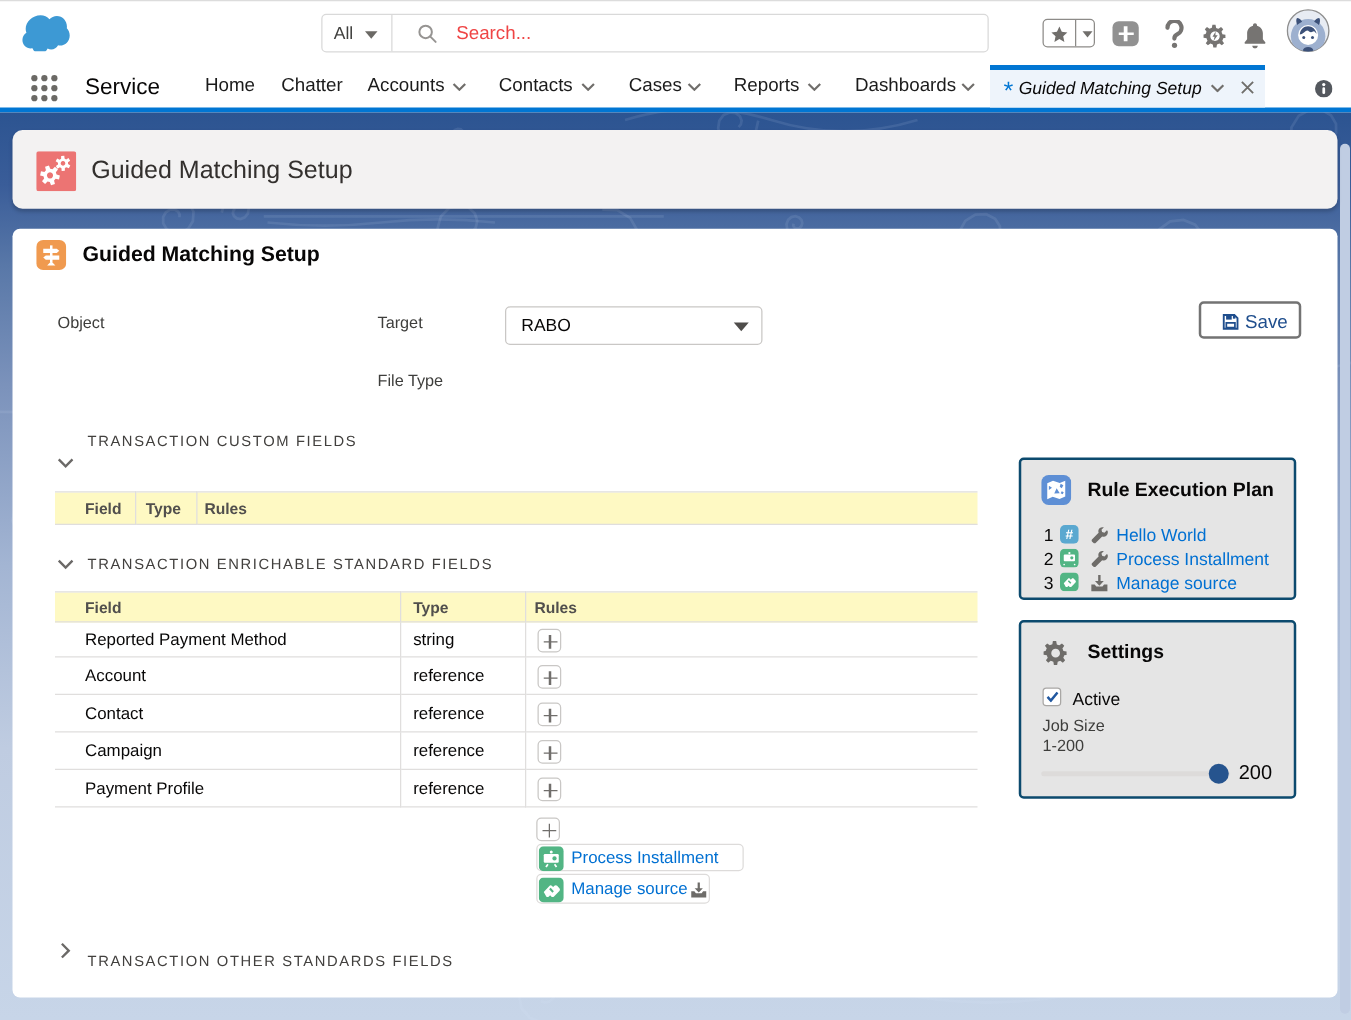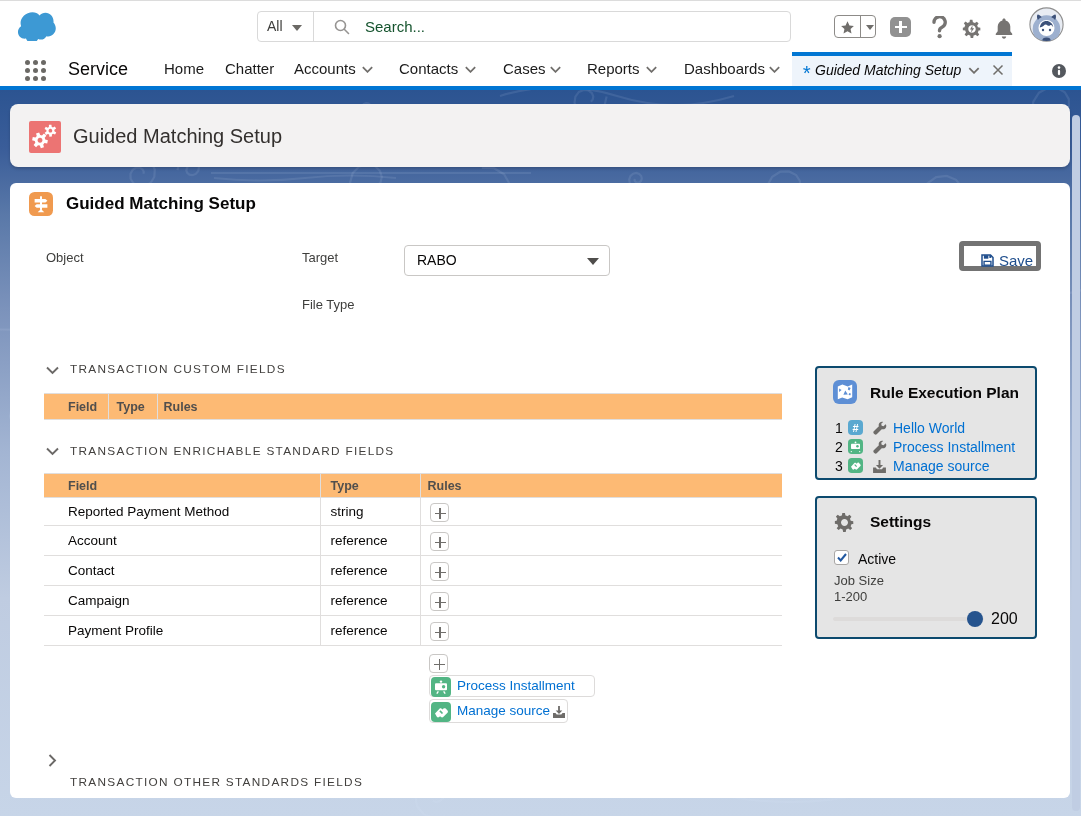--- a/index.html
+++ b/index.html
@@ -8,21 +8,21 @@
 .abs { position:absolute; }
 
 
 #row1 { left:0; top:0; width:1081px; height:52px; background:#fff; border-top:1px solid #dcdcdc; }
 
 
 #search { left:257px; top:11px; width:534px; height:31px; border:1px solid #d9d9d9; border-radius:4px; background:#fff; }
 #search .all { position:absolute; left:9px; top:0; height:29px; line-height:29px; font-size:14px; color:#3e3e3c; }
 #search .caret { position:absolute; left:34px; top:13px; width:0; height:0; border-left:5px solid transparent; border-right:5px solid transparent; border-top:6px solid #6b6965; }
 #search .sep { position:absolute; left:55px; top:0; width:1px; height:29px; background:#d9d9d9; }
-#search .ph { position:absolute; left:107px; top:0; height:29px; line-height:29px; font-size:15px; color:#14532d; }
+#search .ph { position:absolute; left:107px; top:0; height:29px; line-height:29px; font-size:15px; color:#ef4444; }
 
 
 #row2 { left:0; top:52px; width:1081px; height:34px; background:#fff; }
 .waffle { left:25px; top:60px; width:21px; height:21px; display:grid; grid-template-columns:repeat(3,1fr); grid-gap:2.5px; }
 .waffle i { width:5.3px; height:5.3px; border-radius:50%; background:#6b6965; }
 .appname { left:68px; top:59px; font-size:18px; color:#080707; }
 .navitem { top:52px; height:34px; line-height:34px; font-size:15px; color:#1b1b1b; }
 .navchev { top:66px; width:13px; height:7px; }
 
 
@@ -42,28 +42,28 @@
 
 
 #wcard { left:10px; top:183px; width:1060px; height:615px; background:#fff; border-radius:6px; }
 #wcard .ttl { position:absolute; left:56px; top:11px; font-size:17px; font-weight:bold; color:#080707; }
 
 .lbl { font-size:13px; color:#3e3e3c; }
 .sel { border:1px solid #c9c7c5; border-radius:4px; background:#fff; }
 .sel .t { position:absolute; left:12px; top:0; font-size:14px; color:#080707; line-height:28px; }
 .sel .c { position:absolute; right:10px; top:11.5px; width:0; height:0; border-left:6.5px solid transparent; border-right:6.5px solid transparent; border-top:7.5px solid #4f4d4b; }
 
-#savebtn { left:949px; top:58px; width:82px; height:30px; border:5px solid #737373; border-radius:4px; background:#fff; }
+#savebtn { left:949px; top:58px; width:82px; height:30px; border:2px solid #737373; border-radius:4px; background:#fff; }
 
 .sechead { font-size:11.8px; letter-spacing:1.3px; color:#42403e; }
 
 table.ftab { border-collapse:collapse; table-layout:fixed; }
 .ftab td, .ftab th { border:1px solid #e0dedd; border-left:none; border-right:none; font-size:13.5px; color:#080707; text-align:left; vertical-align:middle; }
 .ftab .vr { border-right:1px solid #e0dedd; }
-.ftab th { background:#fdba74; font-size:12.5px; color:#514f4d; font-weight:bold; }
+.ftab th { background:#fef9c3; font-size:12.5px; color:#514f4d; font-weight:bold; }
 
 .ftab td .plus { margin-top:5px; }
 .plus { display:inline-block; width:19px; height:19px; border:1px solid #c9c7c5; border-radius:4px; background:#fff; position:relative; }
 .plus:before { content:""; position:absolute; left:4px; top:8.5px; width:11px; height:1.8px; background:#706e6b; }
 .plus:after { content:""; position:absolute; left:8.6px; top:4px; width:1.8px; height:11px; background:#706e6b; }
 
 .chip { position:absolute; border:1px solid #dddbda; border-radius:4px; background:#fff; }
 .chip .ic { position:absolute; left:1px; top:1px; }
 .chip .t { position:absolute; left:27px; font-size:13.5px; color:#0070d2; }
 
@@ -308,21 +308,21 @@
       <rect x="14.9" y="3.5" width="3.2" height="4.4" fill="#1f4e8d"></rect>
       <path fill="none" stroke="#1f4e8d" stroke-width="2.2" d="M6.5 13.4h11v6h-11z"></path>
     </svg>
     <span style="position:absolute;left:35px;top:0;line-height:30px;font-size:15px;color:#1f4e8d">Save</span>
   </div>
 
   
   <svg class="abs" style="left:36px;top:183px" width="13" height="9" viewBox="0 0 13 9">
       <path d="M1 1.5l5.5 5.5 5.5-5.5" fill="none" stroke="#6b6967" stroke-width="1.9"></path>
     </svg>
-  <div class="sechead abs" style="left:60px;top:179px">TRANSACTION CUSTOM FIELDS</div>
+  <div class="sechead abs" style="left:60px;top:163px">TRANSACTION CUSTOM FIELDS</div>
   <div class="abs" style="left:34px;top:210px;width:738px">
     <table class="ftab" style="width:738px">
       <colgroup>
           <col style="width:64px">
           <col style="width:49px">
           <col style="width:625px">
         </colgroup>
       <tbody>
           <tr style="height:26px">
         <th class="vr" style="padding-left:24px">Field</th>
@@ -403,21 +403,21 @@
     <svg style="position:absolute;left:122px;top:5px" width="14" height="14" viewBox="0 0 14 14">
         <path fill="#6e6c69" d="M6.1 1h1.8v4.5h2.4L7 9 3.7 5.5h2.4z"></path>
         <path fill="#6e6c69" d="M1 8h2.5l1.2 1.5h4.6L10.5 8H13v5H1z"></path>
       </svg>
   </div>
 
   
   <svg class="abs" style="left:38px;top:571px" width="9" height="13" viewBox="0 0 9 13">
       <path d="M1.5 1l5.5 5.5L1.5 12" fill="none" stroke="#6b6967" stroke-width="1.9"></path>
     </svg>
-  <div class="sechead abs" style="left:60px;top:592px">TRANSACTION OTHER STANDARDS FIELDS</div>
+  <div class="sechead abs" style="left:60px;top:579px">TRANSACTION OTHER STANDARDS FIELDS</div>
 </div>
 
 <div class="rcard abs" style="left:815px;top:366px;width:222px;height:114px">
   <svg style="position:absolute;left:16px;top:12px" width="24" height="24" viewBox="0 0 24 24">
     <rect width="24" height="24" rx="6" fill="#5e8fd5"></rect>
     <path fill="#fff" d="M4.8 6.6l4.6-2 5.4 1.8 4.4-1.8v12.6l-4.6 2-5.4-1.8-4.4 1.9z"></path>
     <path fill="#5e8fd5" d="M6.1 8.6l2.5 1.5-2.5 1.9zM12.3 10.6l2.5 3.9-4.4.3zM15.5 7l2.2 1.1-1.3 2.4-1.6-1.1zM16.4 12.9l1.6.9-.9 1.6-1.6-.9z"></path>
   </svg>
   <div class="rtitle" style="position:absolute;left:53px;top:16px">Rule Execution Plan</div>
   <div class="rplist">

